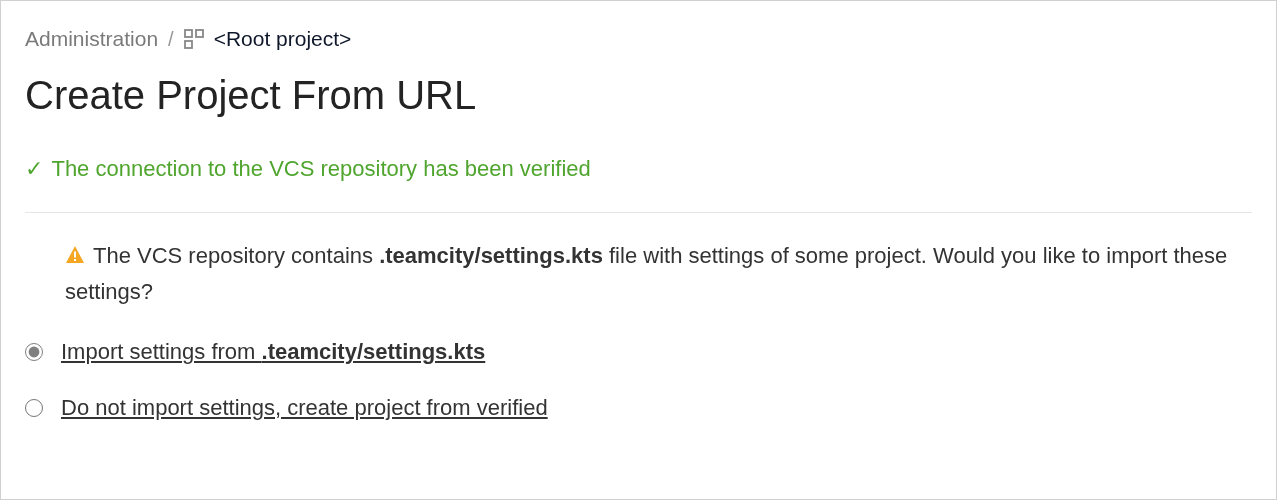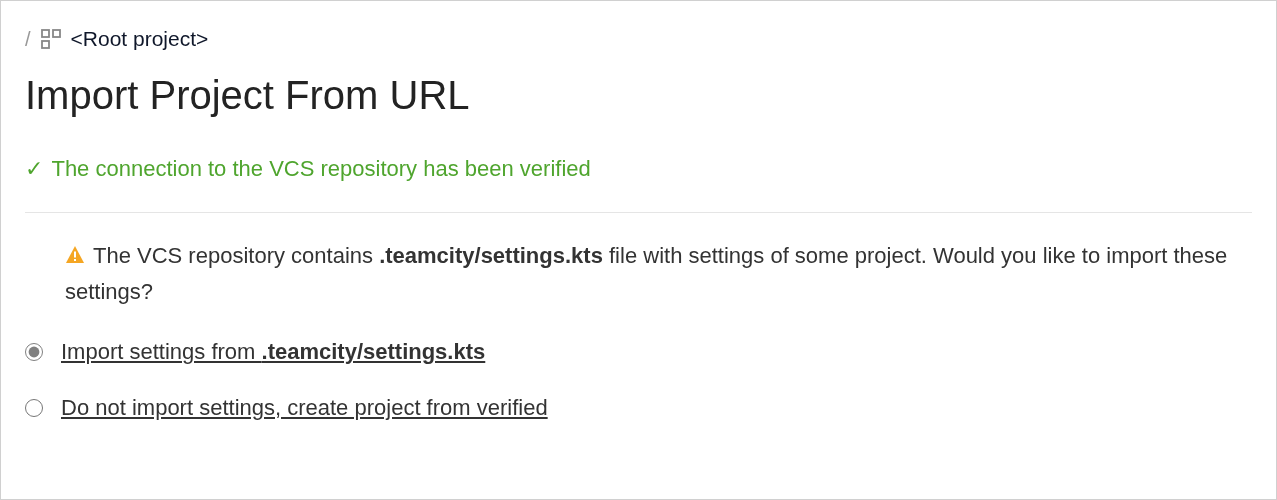--- a/index.html
+++ b/index.html
@@ -94,32 +94,33 @@
       cursor: pointer;
       text-decoration: underline;
     }
   </style>
 </head>
 <body>
 
 <div class="panel">
 
   <nav class="breadcrumb">
+    <a href="#" style="color:#7a7a7a;text-decoration:none;">Administration</a>
     <span class="sep">/</span>
     <span class="proj-icon">
       <svg width="20" height="20" viewBox="0 0 20 20" fill="none">
         <rect x="1" y="1" width="7" height="7" stroke="#888" stroke-width="1.8"></rect>
         <rect x="12" y="1" width="7" height="7" stroke="#888" stroke-width="1.8"></rect>
         <rect x="1" y="12" width="7" height="7" stroke="#888" stroke-width="1.8"></rect>
       </svg>
     </span>
     <a href="#" class="proj-name" style="color:#0f172a;text-decoration:none;">&lt;Root project&gt;</a>
   </nav>
 
-  <h1 class="page-title">Import Project From URL</h1>
+  <h1 class="page-title">Create Project From URL</h1>
 
   <div class="success-msg">
     <span class="check">✓</span>
     <span>The connection to the VCS repository has been verified</span>
   </div>
 
   <div class="info-msg">
     <span class="warn-icon">
       <svg width="20" height="20" viewBox="0 0 20 20">
         <path d="M10 1 L19 18 L1 18 Z" fill="#f5a623"></path>

